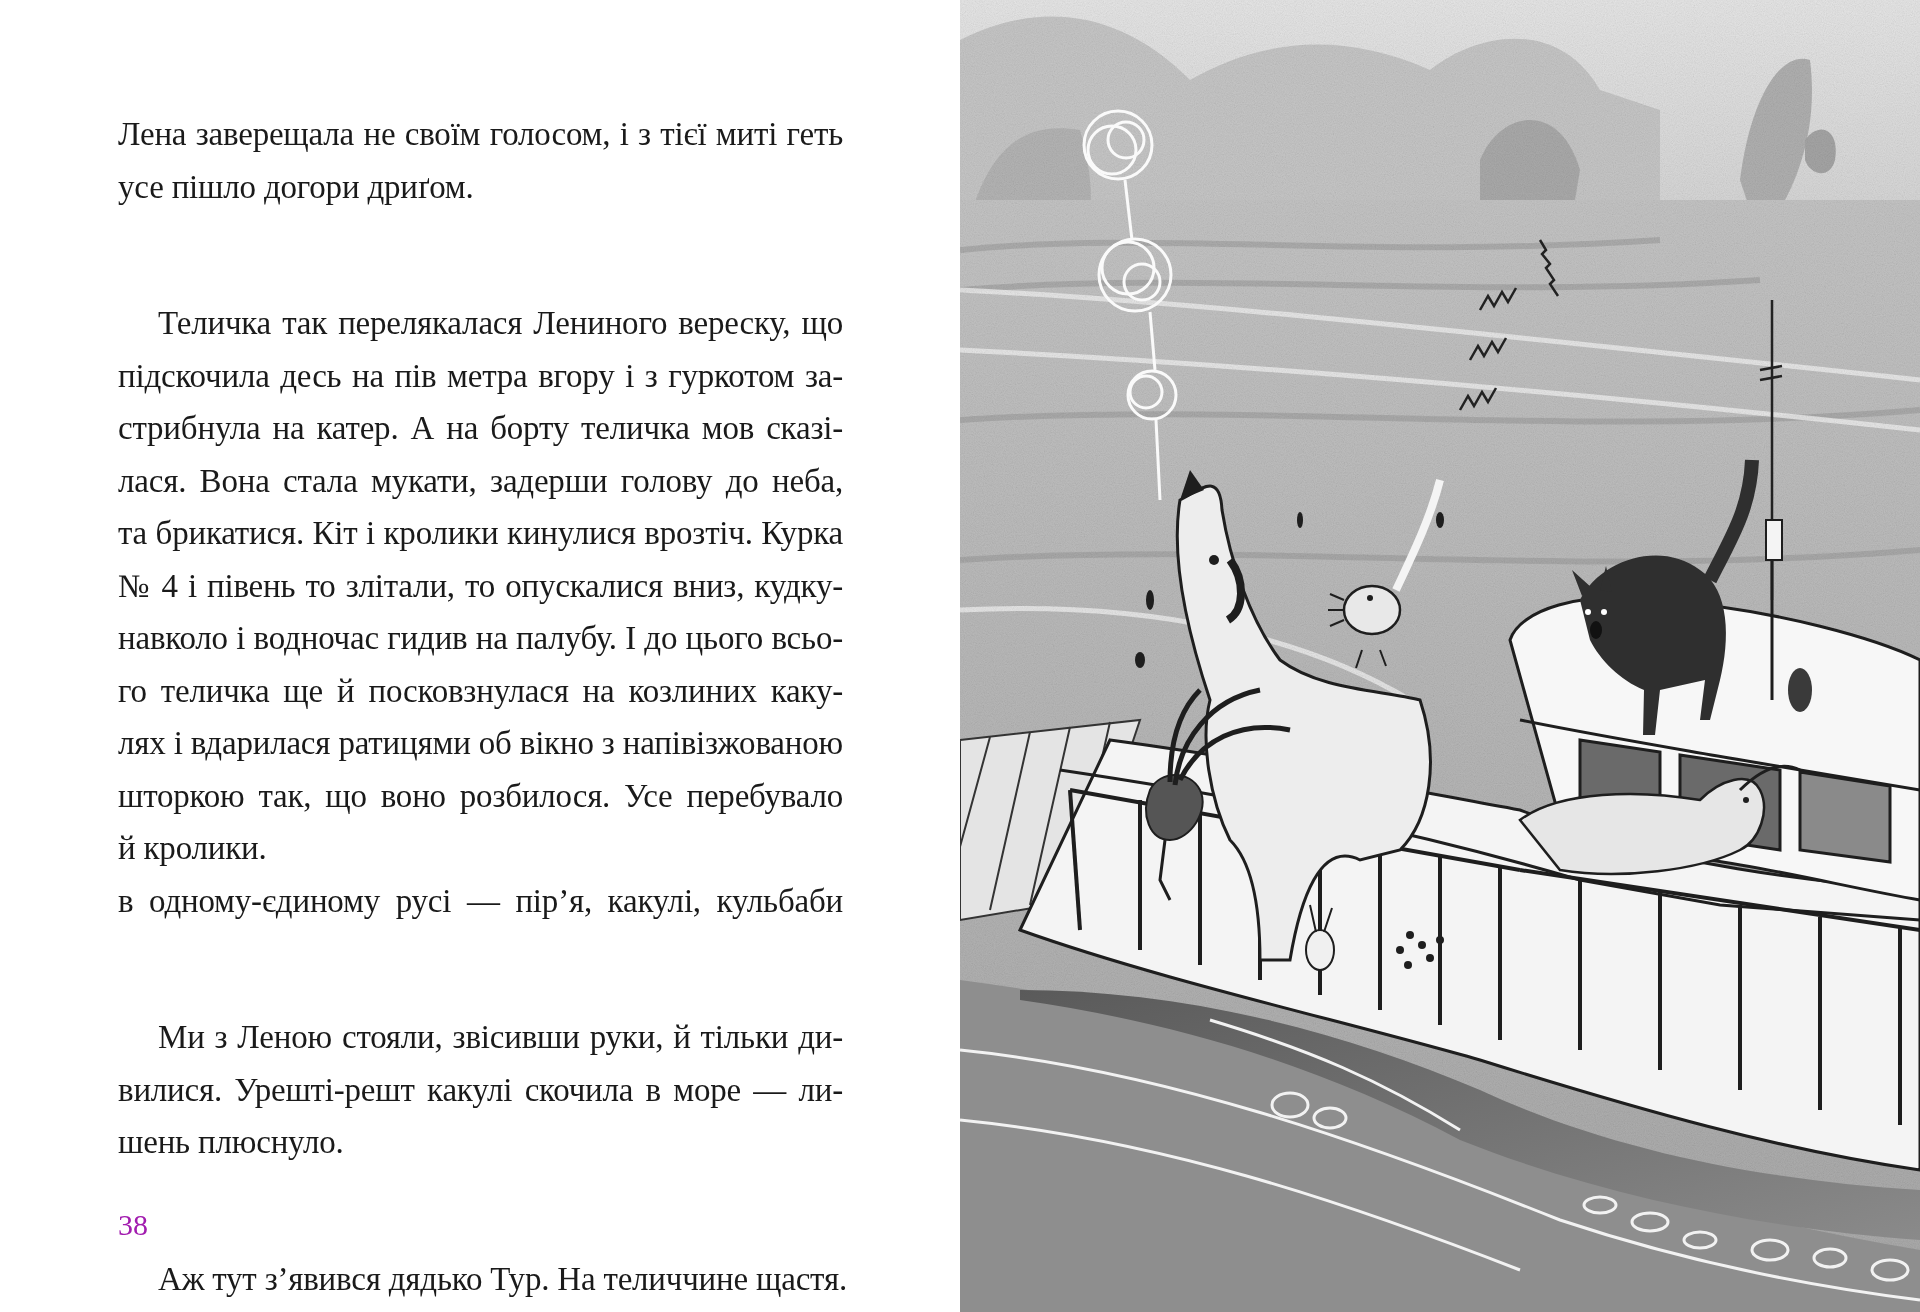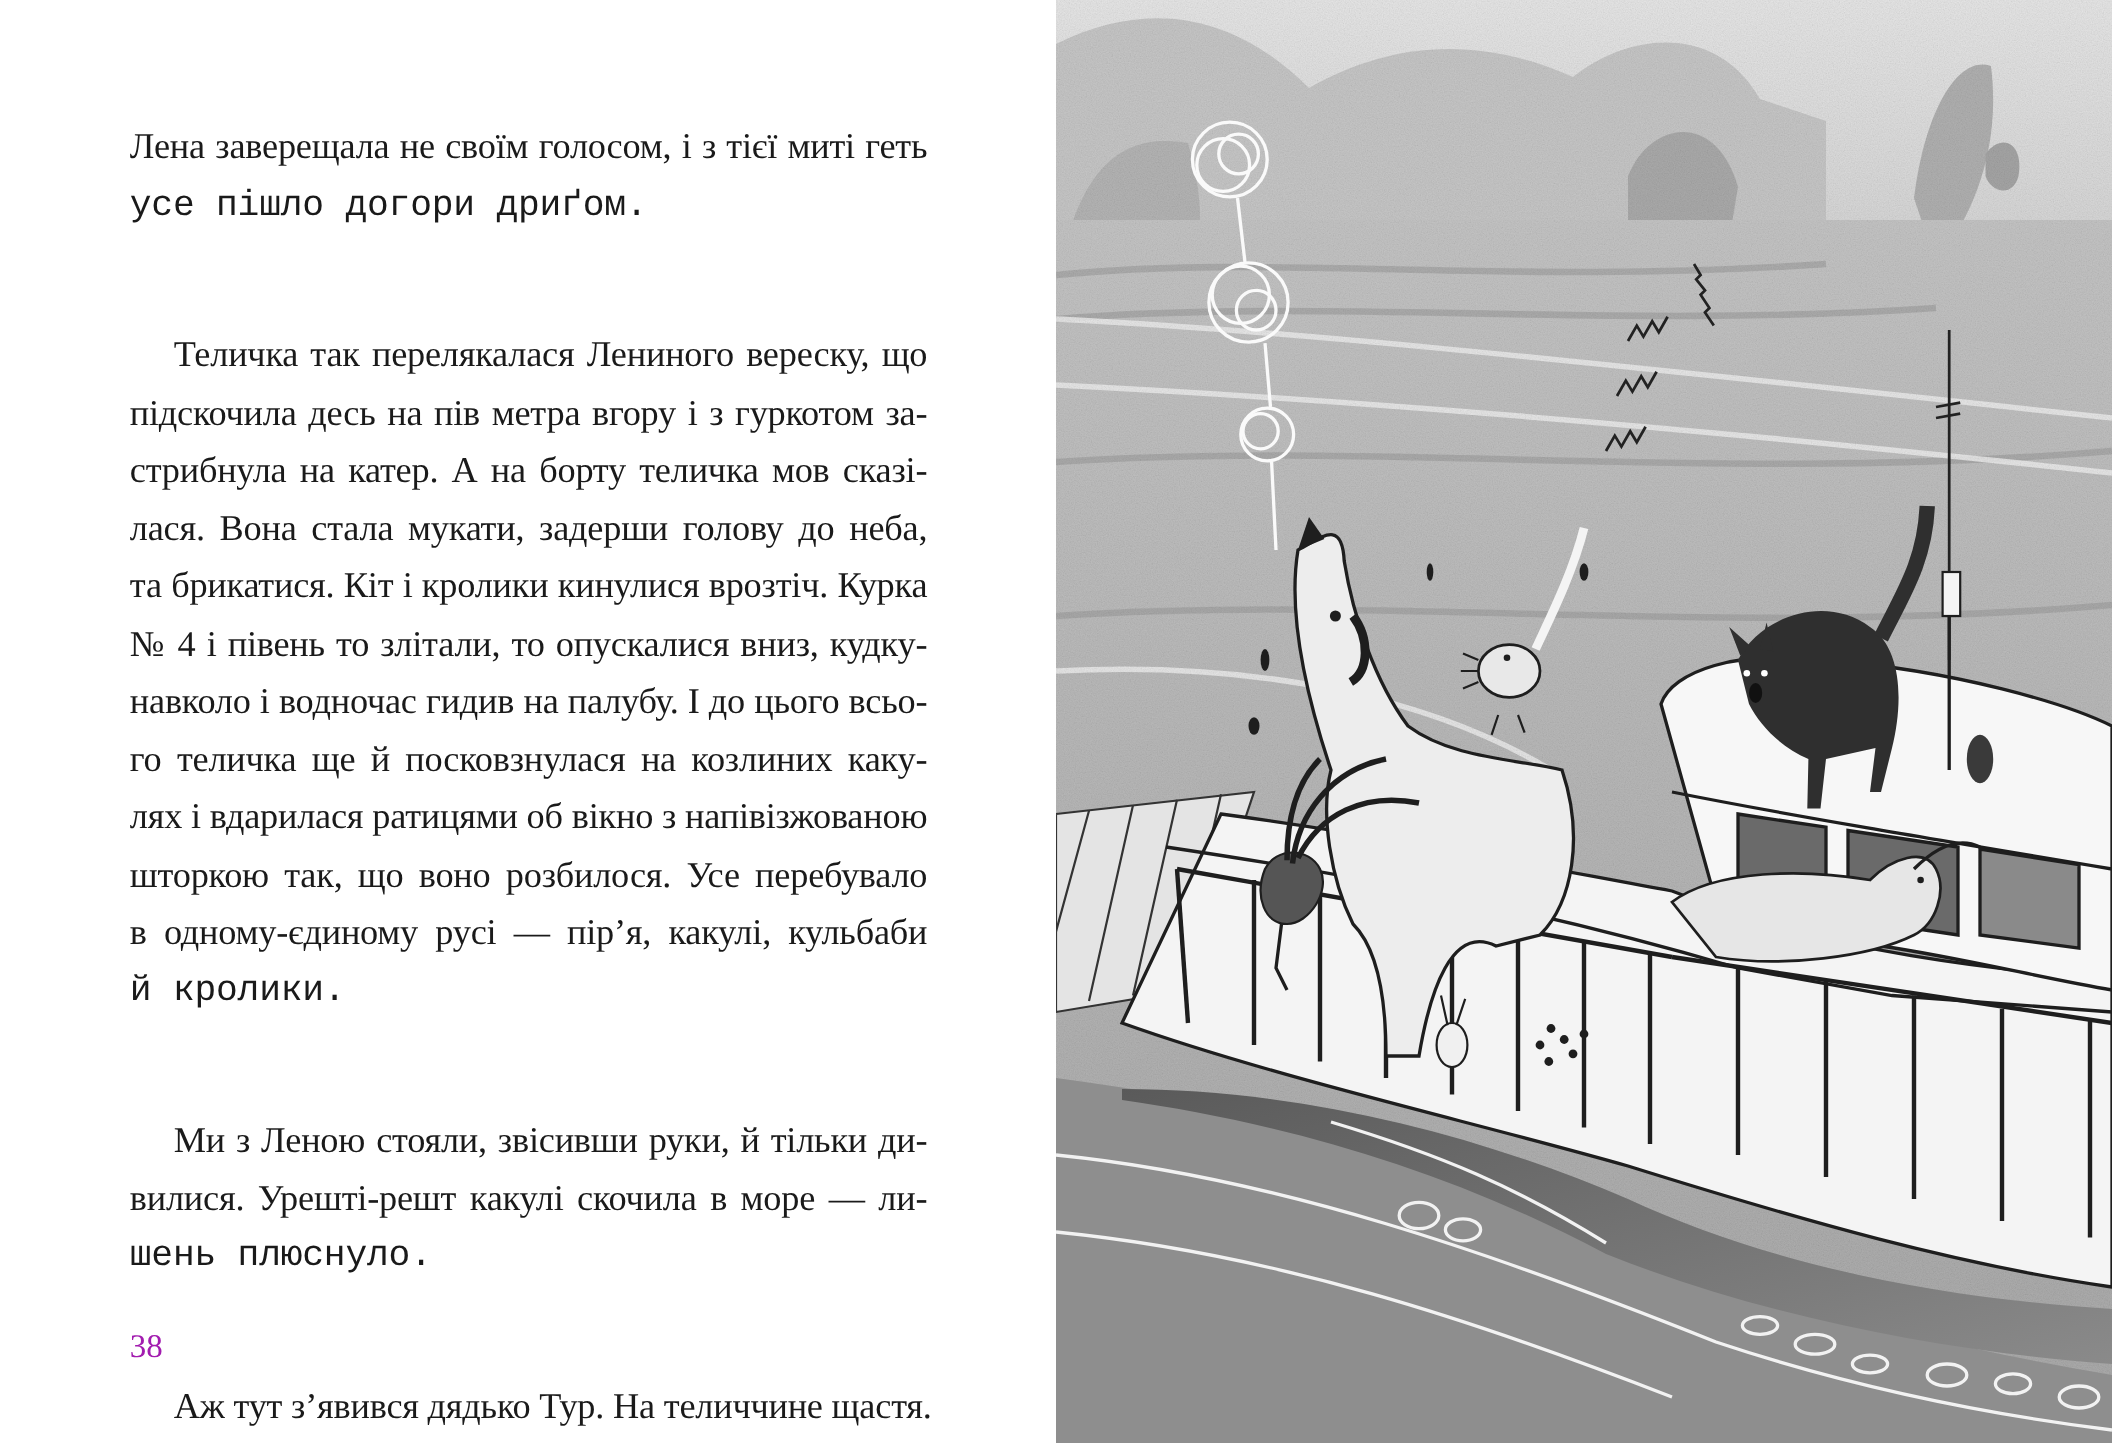--- a/index.html
+++ b/index.html
@@ -12,21 +12,21 @@
       position: absolute; left: 0; top: 0; width: 960px; height: 1312px; background: #ffffff;
     }
     .text-block {
       position: absolute; left: 118px; top: 108px; width: 725px;
       font-size: 33px; line-height: 52.5px; letter-spacing: -0.2px;
       text-align: justify;
     }
     .para { margin: 0; }
     .para.gap { margin-top: 84px; }
     .line { display: block; text-align: justify; text-align-last: justify; white-space: nowrap; }
-    .line.last { text-align-last: left; font-family: Liberation Mono, monospace; }
+    .line.last { text-align-last: left; }
     .page-number {
       position: absolute; left: 118px; top: 1208px; font-size: 30px; color: #a21caf;
     }
 
     .page-right {
       position: absolute; left: 960px; top: 0; width: 960px; height: 1312px; overflow: hidden;
       background: #d9d9d9;
     }
     .page-right svg { display: block; }
   </style>
@@ -47,22 +47,22 @@
         <span class="line" style="padding-left:40px">Теличка так перелякалася Лениного вереску, що</span>
         <span class="line">підскочила десь на пів метра вгору і з гуркотом за-</span>
         <span class="line">стрибнула на катер. А на борту теличка мов сказі-</span>
         <span class="line">лася. Вона стала мукати, задерши голову до неба,</span>
         <span class="line">та брикатися. Кіт і кролики кинулися врозтіч. Курка</span>
         <span class="line">№ 4 і півень то злітали, то опускалися вниз, кудку-</span>
         <span class="line">навколо і водночас гидив на палубу. І до цього всьо-</span>
         <span class="line">го теличка ще й посковзнулася на козлиних каку-</span>
         <span class="line">лях і вдарилася ратицями об вікно з напівізжованою</span>
         <span class="line">шторкою так, що воно розбилося. Усе перебувало</span>
+        <span class="line last">й кролики.</span>
         <span class="line">в одному-єдиному русі — пір’я, какулі, кульбаби</span>
-        <span class="line last">й кролики.</span>
       </p>
 
       <p class="para gap">
         <span class="line" style="padding-left:40px">Ми з Леною стояли, звісивши руки, й тільки ди-</span>
         <span class="line">вилися. Урешті-решт какулі скочила в море — ли-</span>
         <span class="line last">шень плюснуло.</span>
       </p>
 
       <p class="para gap">
         <span class="line" style="padding-left:40px">Аж тут з’явився дядько Тур. На теличчине щастя.</span>

